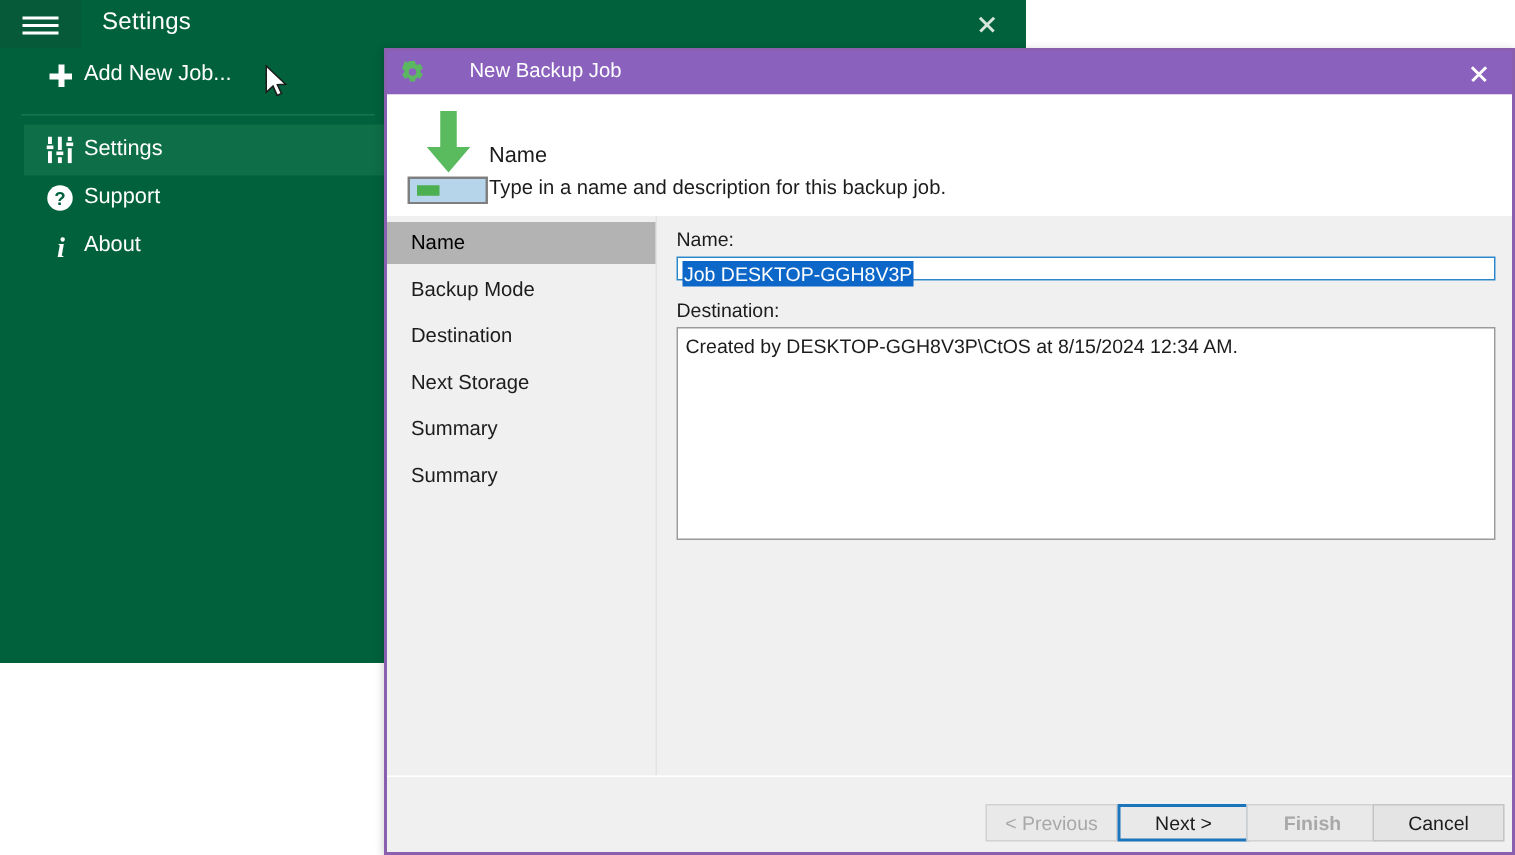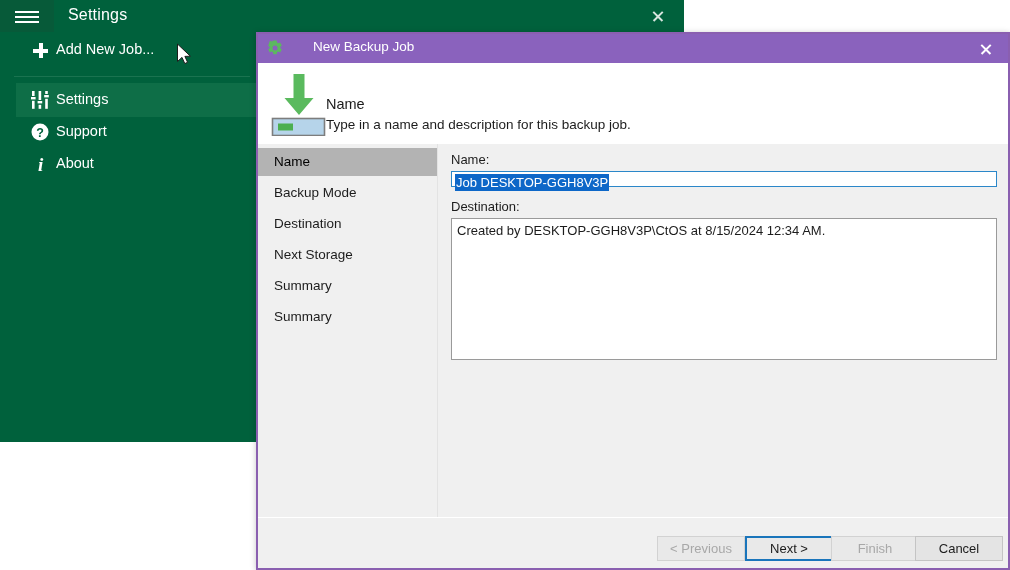--- a/index.html
+++ b/index.html
@@ -344,21 +344,21 @@
     background: #e9e9e9;
     cursor: default;
   }
   .wiz-button.default {
     border: 2px solid #1a75bb;
     background: #e9e9e9;
     line-height: 21px;
   }
   #btn-previous { left: 399px; }
   #btn-next     { left: 487px; }
-  #btn-finish   { left: 573px; }
+  #btn-finish   { left: 573px; font-weight: bold; }
   #btn-cancel   { left: 657px; }
 </style>
 </head>
 <body>
 
 <div id="app-window">
 
   <div id="app-right-blank"></div>
   <div id="app-body"></div>
 

